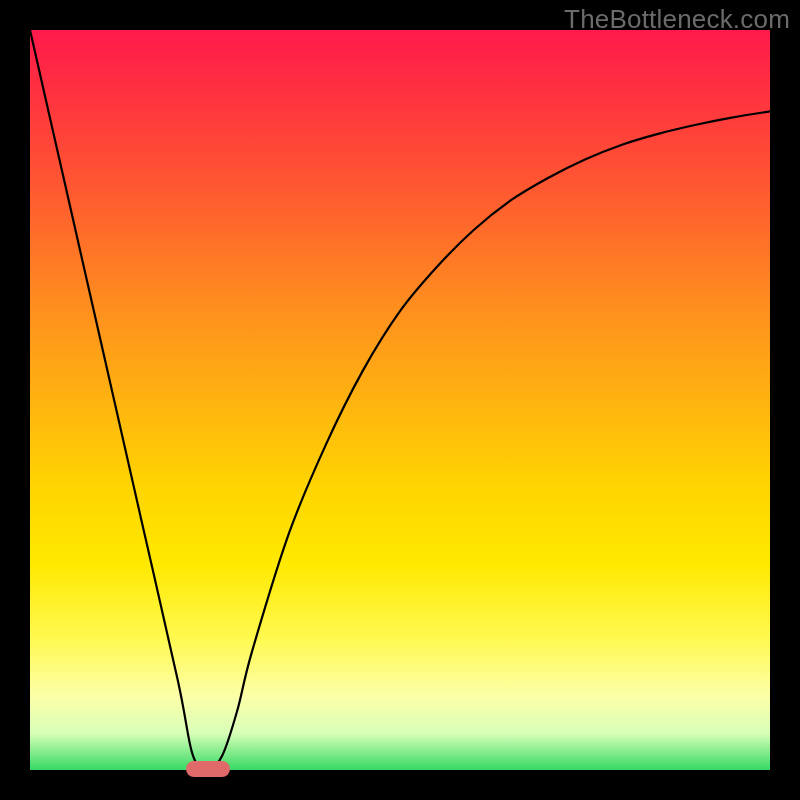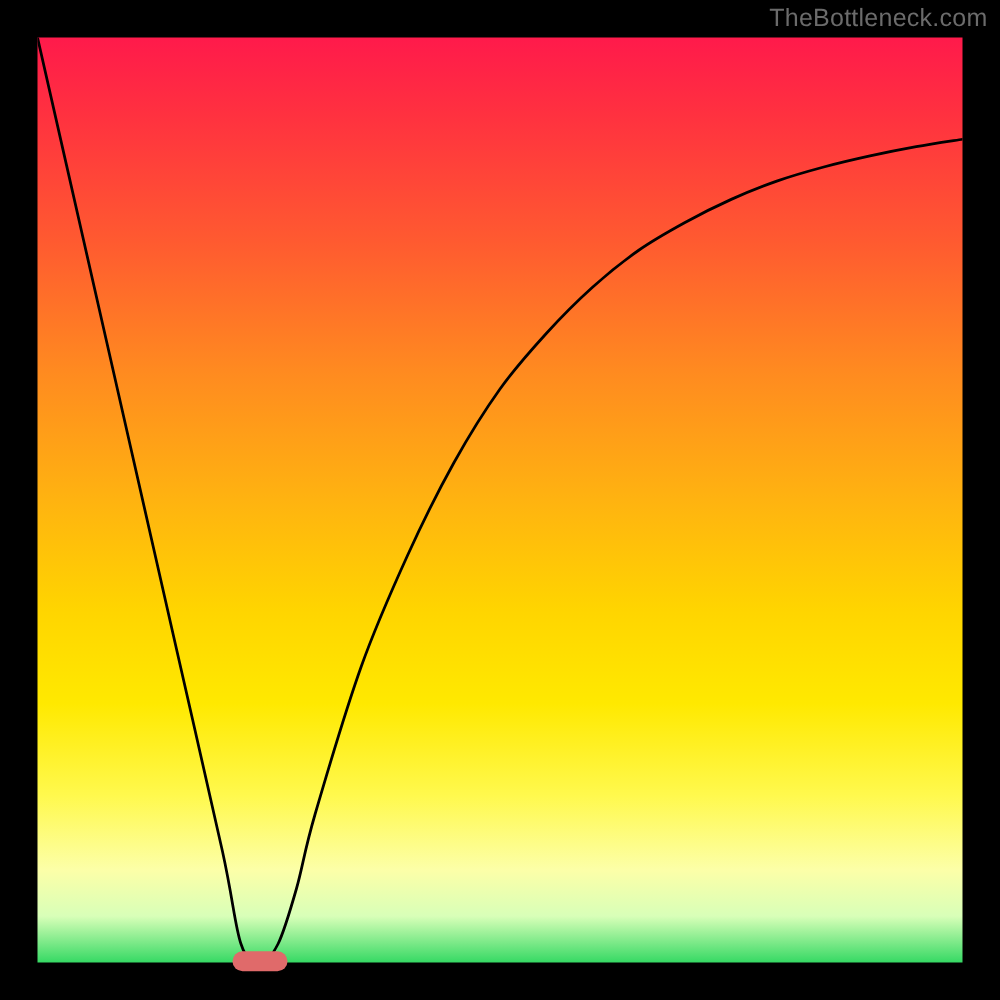--- a/index.html
+++ b/index.html
@@ -36,21 +36,21 @@
       #fcffa8 90%,
       #d8ffb8 95%,
       #36d964 100%
     );
   }
   .watermark {
     position: absolute;
     top: 4px;
     right: 10px;
     color: #6b6b6b;
-    font-size: 20px;
+    font-size: 26px;
     letter-spacing: 0.2px;
     user-select: none;
   }
   .curve-svg {
     position: absolute;
     left: 30px;
     top: 30px;
     width: 740px;
     height: 740px;
     pointer-events: none;

